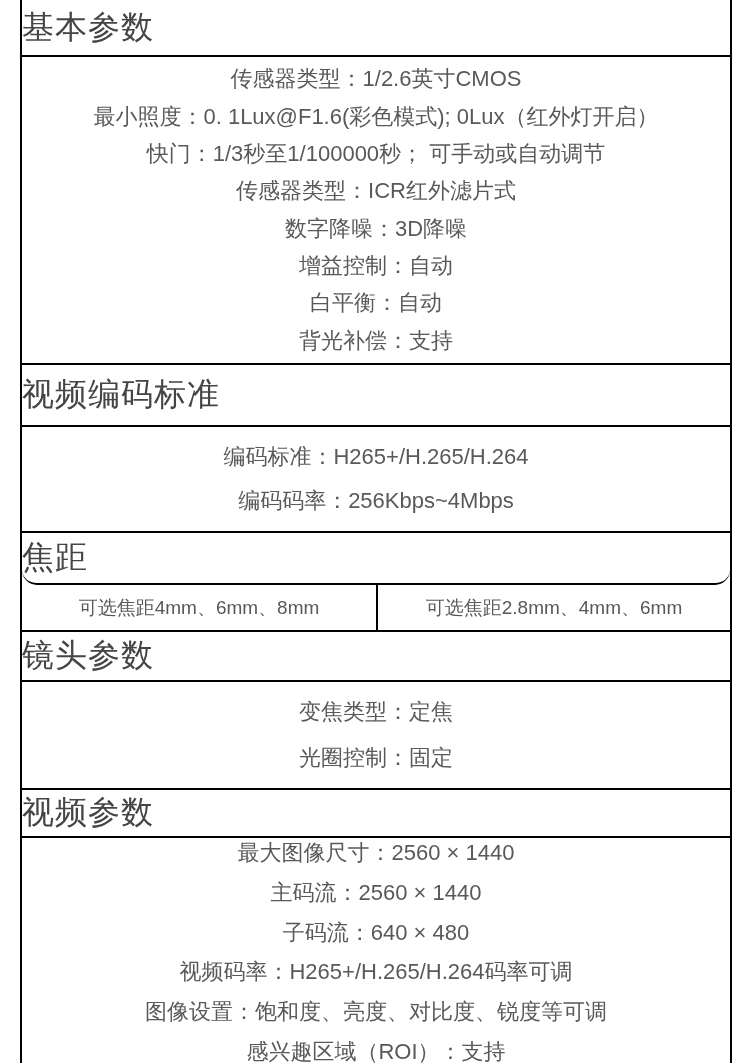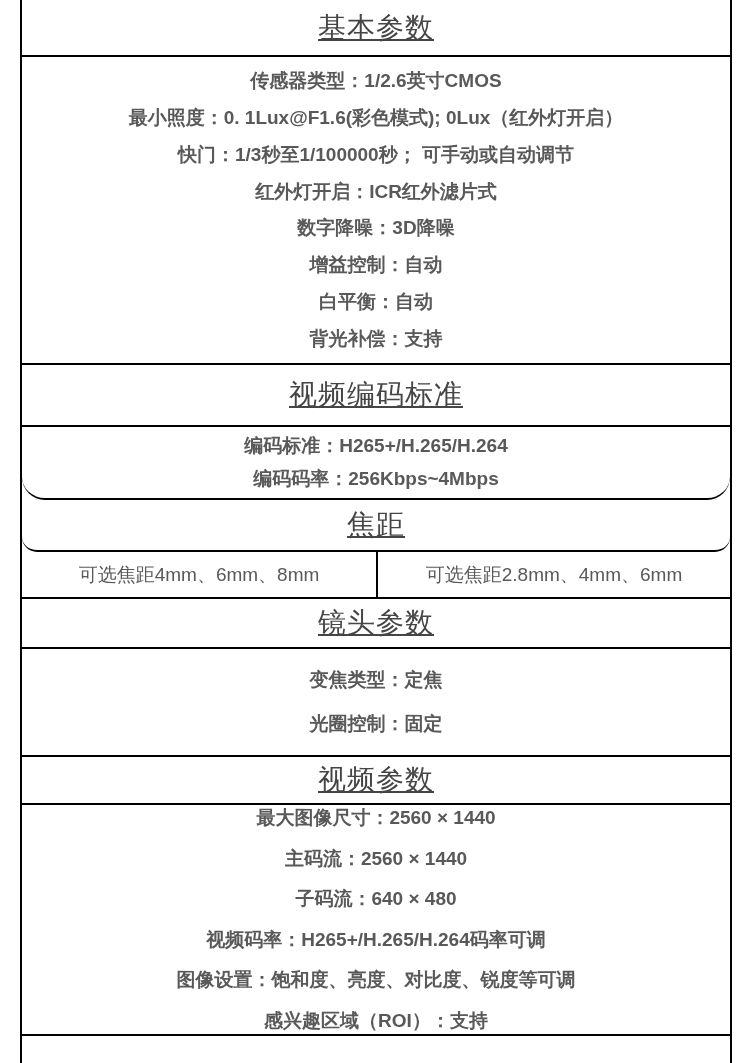--- a/index.html
+++ b/index.html
@@ -20,43 +20,42 @@
     width:712px;height:1063px;
     border-left:2px solid var(--border);
     border-right:2px solid var(--border);
     background:var(--bg);
   }
   .row{
     width:100%;
     border-bottom:2px solid var(--border);
   }
   .header{
-    display:flex;align-items:center;justify-content:center;
-    font-size:28px;
+    display:flex;align-items:center;justify-content:flex-start;
+    font-size:32px;
     font-weight:300;
     color:var(--header-text);
     letter-spacing:1px;
-    text-decoration:underline;
   }
   .content{
     display:flex;flex-direction:column;
     justify-content:space-evenly;
     align-items:center;
   }
   .spec-row{
-    font-size:19px;
-    font-weight:700;
+    font-size:22px;
+    font-weight:400;
     color:var(--body-text);
     white-space:nowrap;
   }
   
   .h-basic{height:57px;}
   .c-basic{height:308px;}
   .h-encoding{height:62px;}
-  .c-encoding{height:73px;border-radius:23px;}
+  .c-encoding{height:106px;}
   .h-focal{height:52px;border-radius:15px;}
   .focal-cols{height:47px;display:flex;justify-content:space-between;}
   .focal-cell{
     width:50%;height:100%;
     display:flex;align-items:center;justify-content:center;
     font-size:19px;font-weight:300;color:var(--body-text);
     white-space:nowrap;
   }
   .focal-cell.right{border-left:2px solid var(--border);}
   .h-lens{height:50px;}
@@ -70,21 +69,21 @@
 
 <div class="spec-table">
 
   <div class="row header h-basic">
     <span>基本参数</span>
   </div>
   <div class="row content c-basic">
     <div class="spec-row">传感器类型：1/2.6英寸CMOS</div>
     <div class="spec-row">最小照度：0. 1Lux@F1.6(彩色模式); 0Lux（红外灯开启）</div>
     <div class="spec-row">快门：1/3秒至1/100000秒； 可手动或自动调节</div>
-    <div class="spec-row">红外灯开启：ICR红外滤片式</div>
+    <div class="spec-row">传感器类型：ICR红外滤片式</div>
     <div class="spec-row">数字降噪：3D降噪</div>
     <div class="spec-row">增益控制：自动</div>
     <div class="spec-row">白平衡：自动</div>
     <div class="spec-row">背光补偿：支持</div>
   </div>
 
   <div class="row header h-encoding">
     <span>视频编码标准</span>
   </div>
   <div class="row content c-encoding">

